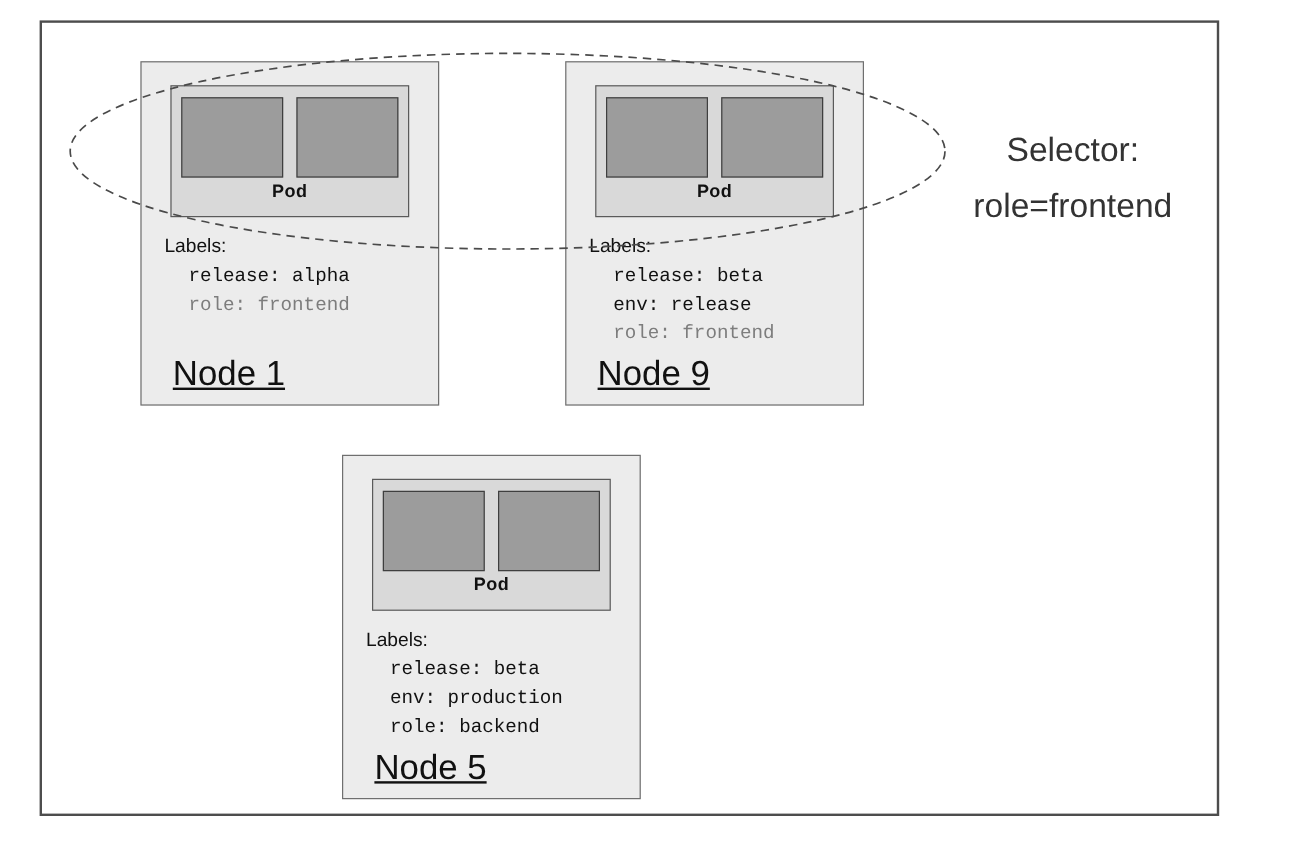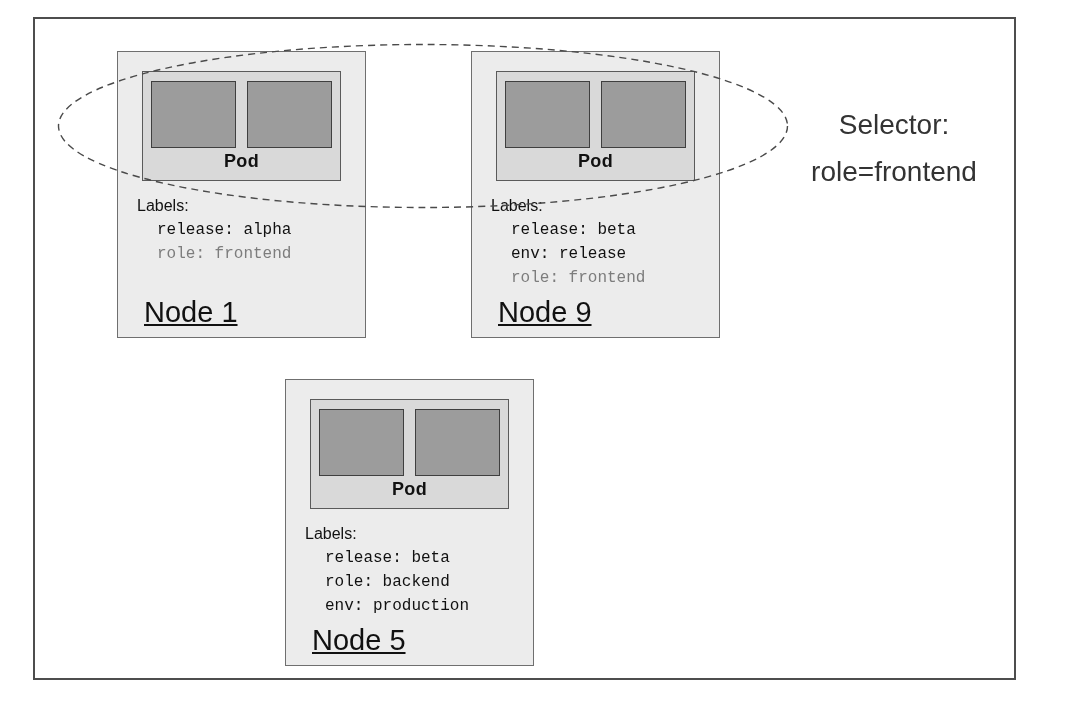--- a/index.html
+++ b/index.html
@@ -42,21 +42,21 @@
     padding: 9px 8px 0 8px;
   }
   .container-sq {
     width: 85px; height: 67px;
     background: var(--container-fill, #9c9c9c);
     border: 1px solid var(--container-border, #3f3f3f);
   }
   .pod-label {
     text-align: center;
     font-weight: bold;
-    font-size: 18px;
+    font-size: 15px;
     margin-top: 3px;
     letter-spacing: 0.4px;
   }
   .labels {
     position: absolute;
     left: 19px; top: 142px;
     font-size: 16px;
     line-height: 24px;
     white-space: nowrap;
   }
@@ -131,22 +131,22 @@
     <div class="pod">
       <div class="containers">
         <div class="container-sq"></div>
         <div class="container-sq"></div>
       </div>
       <div class="pod-label">Pod</div>
     </div>
     <div class="labels">
       <div class="labels-heading">Labels:</div>
       <div class="label-line">release: beta</div>
+      <div class="label-line">env: production</div>
       <div class="label-line">role: backend</div>
-      <div class="label-line">env: production</div>
     </div>
     <div class="node-title">Node 5</div>
   </div>
 
   <svg class="selector-ellipse-svg" viewBox="0 0 732 166" width="732" height="166" aria-hidden="true">
     <ellipse cx="366" cy="83" rx="364.5" ry="81.5" fill="none" stroke="var(--ellipse-stroke, #4a4a4a)" stroke-width="1.4" stroke-dasharray="7,5"></ellipse>
   </svg>
 
   <div class="selector-caption">
     <div>Selector:</div>

